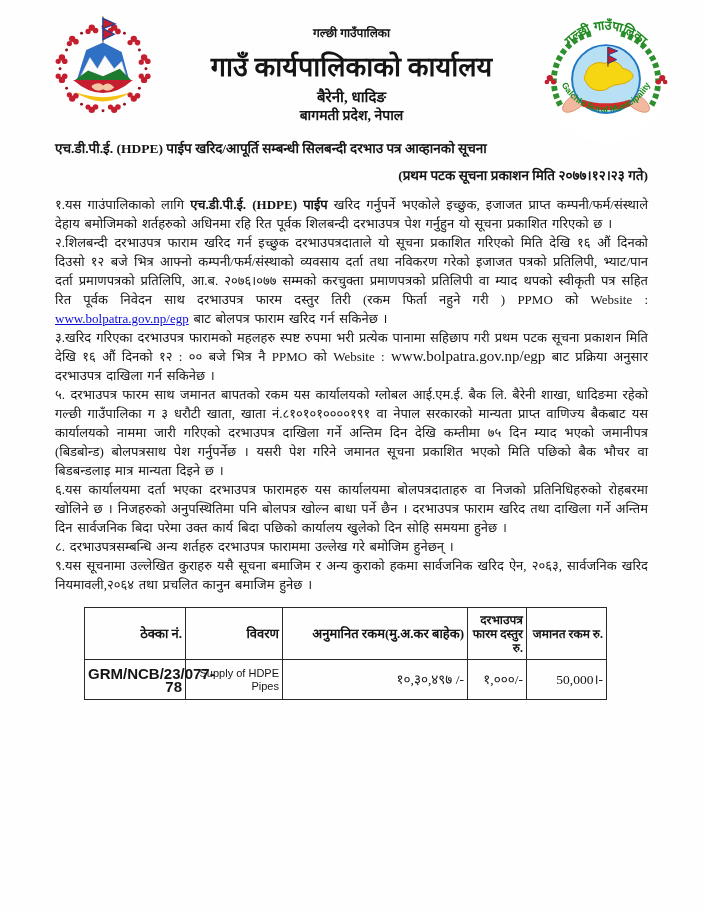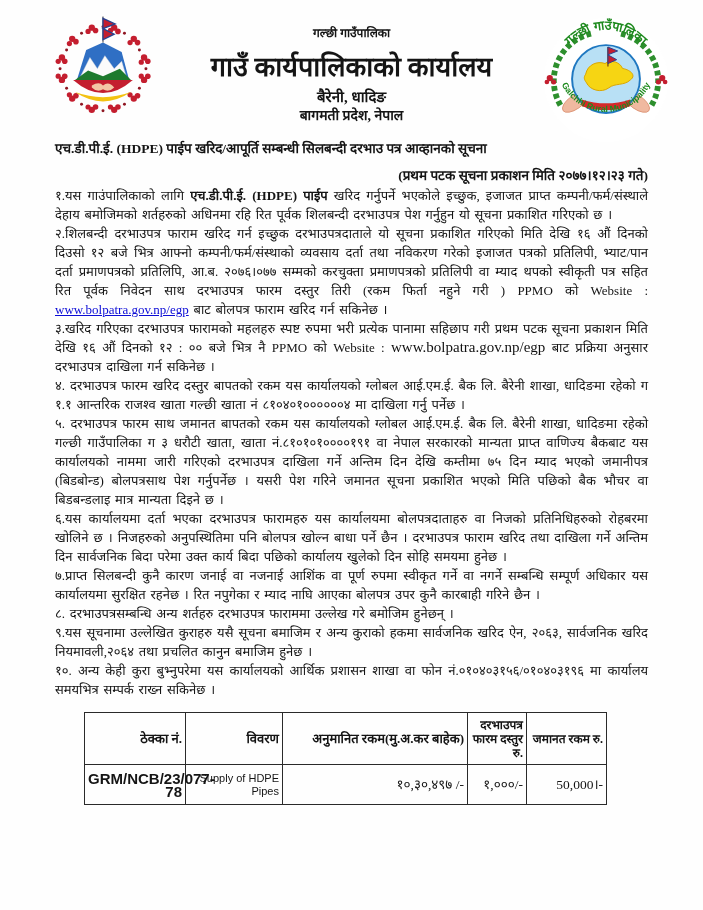--- a/index.html
+++ b/index.html
@@ -21,21 +21,21 @@
   .addr2{font-size:14px;font-weight:bold;margin-top:1px;line-height:17px;}
   .content{padding:0 55px;}
   .notice-title{
     text-align:left;font-size:13.5px;font-weight:600;
     margin-top:16px;line-height:18px;
   }
   .date-line{
     text-align:right;font-size:13.5px;font-weight:bold;
     margin-top:9px;line-height:18px;
   }
-  .body-text{margin-top:1px;}
+  .body-text{margin-top:10px;}
   .para{
     font-size:13px;line-height:19px;text-align:justify;
     word-spacing:1.5px;margin:0;
   }
   .bold{font-weight:bold;}
   .link{color:#0b0bd6;text-decoration:underline;}
   .url-plain{
     font-family:"Liberation Serif",serif;
     font-size:15px;color:#111;text-decoration:none;
   }
@@ -187,27 +187,24 @@
     <div class="notice-title">एच.डी.पी.ई. (HDPE) पाईप खरिद/आपूर्ति सम्बन्धी सिलबन्दी दरभाउ पत्र आव्हानको सूचना</div>
     <div class="date-line">(प्रथम पटक सूचना प्रकाशन मिति २०७७।१२।२३ गते)</div>
 
     <div class="body-text">
       <p class="para"><span>१.यस गाउंपालिकाको लागि </span><span class="bold">एच.डी.पी.ई. (HDPE) पाईप</span><span> खरिद गर्नुपर्ने भएकोले इच्छुक, इजाजत प्राप्त कम्पनी/फर्म/संस्थाले देहाय बमोजिमको शर्तहरुको अधिनमा रहि रित पूर्वक शिलबन्दी दरभाउपत्र पेश गर्नुहुन यो सूचना प्रकाशित गरिएको छ ।</span></p>
 
       <p class="para"><span>२.शिलबन्दी दरभाउपत्र फाराम खरिद गर्न इच्छुक दरभाउपत्रदाताले यो सूचना प्रकाशित गरिएको मिति देखि १६ औं दिनको दिउसो १२ बजे भित्र आफ्नो कम्पनी/फर्म/संस्थाको व्यवसाय दर्ता तथा नविकरण गरेको इजाजत पत्रको प्रतिलिपी, भ्याट/पान दर्ता प्रमाणपत्रको प्रतिलिपि, आ.ब. २०७६।०७७ सम्मको करचुक्ता प्रमाणपत्रको प्रतिलिपी वा म्याद थपको स्वीकृती पत्र सहित रित पूर्वक निवेदन साथ दरभाउपत्र फारम दस्तुर तिरी (रकम फिर्ता नहुने गरी ) PPMO को Website : </span><a class="link" href="www.bolpatra.gov.np/egp">www.bolpatra.gov.np/egp</a><span> बाट बोलपत्र फाराम खरिद गर्न सकिनेछ ।</span></p>
 
       <p class="para"><span>३.खरिद गरिएका दरभाउपत्र फारामको महलहरु स्पष्ट रुपमा भरी प्रत्येक पानामा सहिछाप गरी प्रथम पटक सूचना प्रकाशन मिति देखि १६ औं दिनको १२ : ०० बजे भित्र नै PPMO को Website : </span><span class="url-plain">www.bolpatra.gov.np/egp</span><span> बाट प्रक्रिया अनुसार दरभाउपत्र दाखिला गर्न सकिनेछ ।</span></p>
 
-      <p class="para">४. दरभाउपत्र फारम खरिद दस्तुर बापतको रकम यस कार्यालयको ग्लोबल आई.एम.ई. बैक लि. बैरेनी शाखा, धादिङमा रहेको ग १.१ आन्तरिक राजश्व खाता गल्छी खाता नं ८१०४०१००००००४ मा दाखिला गर्नु पर्नेछ ।</p>
       <p class="para">५. दरभाउपत्र फारम साथ जमानत बापतको रकम यस कार्यालयको ग्लोबल आई.एम.ई. बैक लि. बैरेनी शाखा, धादिङमा रहेको गल्छी गाउँपालिका ग ३ धरौटी खाता, खाता नं.८१०१०१००००१९१ वा नेपाल सरकारको मान्यता प्राप्त वाणिज्य बैकबाट यस कार्यालयको नाममा जारी गरिएको दरभाउपत्र दाखिला गर्ने अन्तिम दिन देखि कम्तीमा ७५ दिन म्याद भएको जमानीपत्र (बिडबोन्ड) बोलपत्रसाथ पेश गर्नुपर्नेछ । यसरी पेश गरिने जमानत सूचना प्रकाशित भएको मिति पछिको बैक भौचर वा बिडबन्डलाइ मात्र मान्यता दिइने छ ।</p>
       <p class="para">६.यस कार्यालयमा दर्ता भएका दरभाउपत्र फारामहरु यस कार्यालयमा बोलपत्रदाताहरु वा निजको प्रतिनिधिहरुको रोहबरमा खोलिने छ । निजहरुको अनुपस्थितिमा पनि बोलपत्र खोल्न बाधा पर्ने छैन । दरभाउपत्र फाराम खरिद तथा दाखिला गर्ने अन्तिम दिन सार्वजनिक बिदा परेमा उक्त कार्य बिदा पछिको कार्यालय खुलेको दिन सोहि समयमा हुनेछ ।</p>
-      <p class="para">७.प्राप्त सिलबन्दी कुनै कारण जनाई वा नजनाई आशिंक वा पूर्ण रुपमा स्वीकृत गर्ने वा नगर्ने सम्बन्धि सम्पूर्ण अधिकार यस कार्यालयमा सुरक्षित रहनेछ । रित नपुगेका र म्याद नाघि आएका बोलपत्र उपर कुनै कारबाही गरिने छैन ।</p>
       <p class="para">८. दरभाउपत्रसम्बन्धि अन्य शर्तहरु दरभाउपत्र फाराममा उल्लेख गरे बमोजिम हुनेछन् ।</p>
       <p class="para">९.यस सूचनामा उल्लेखित कुराहरु यसै सूचना बमाजिम र अन्य कुराको हकमा सार्वजनिक खरिद ऐन, २०६३, सार्वजनिक खरिद नियमावली,२०६४ तथा प्रचलित कानुन बमाजिम हुनेछ ।</p>
-      <p class="para">१०. अन्य केही कुरा बुभ्नुपरेमा यस कार्यालयको आर्थिक प्रशासन शाखा वा फोन नं.०१०४०३१५६/०१०४०३१९६ मा कार्यालय समयभित्र सम्पर्क राख्न सकिनेछ ।</p>
     </div>
 
     <table class="tender">
       <thead>
         <tr class="hdr-row">
           <th class="h-main w1">ठेक्का नं.</th>
           <th class="h-main w2">विवरण</th>
           <th class="h-main w3">अनुमानित रकम(मु.अ.कर बाहेक)</th>
           <th class="h-small w4">दरभाउपत्र फारम दस्तुर रु.</th>
           <th class="h-small w5">जमानत रकम रु.</th>

